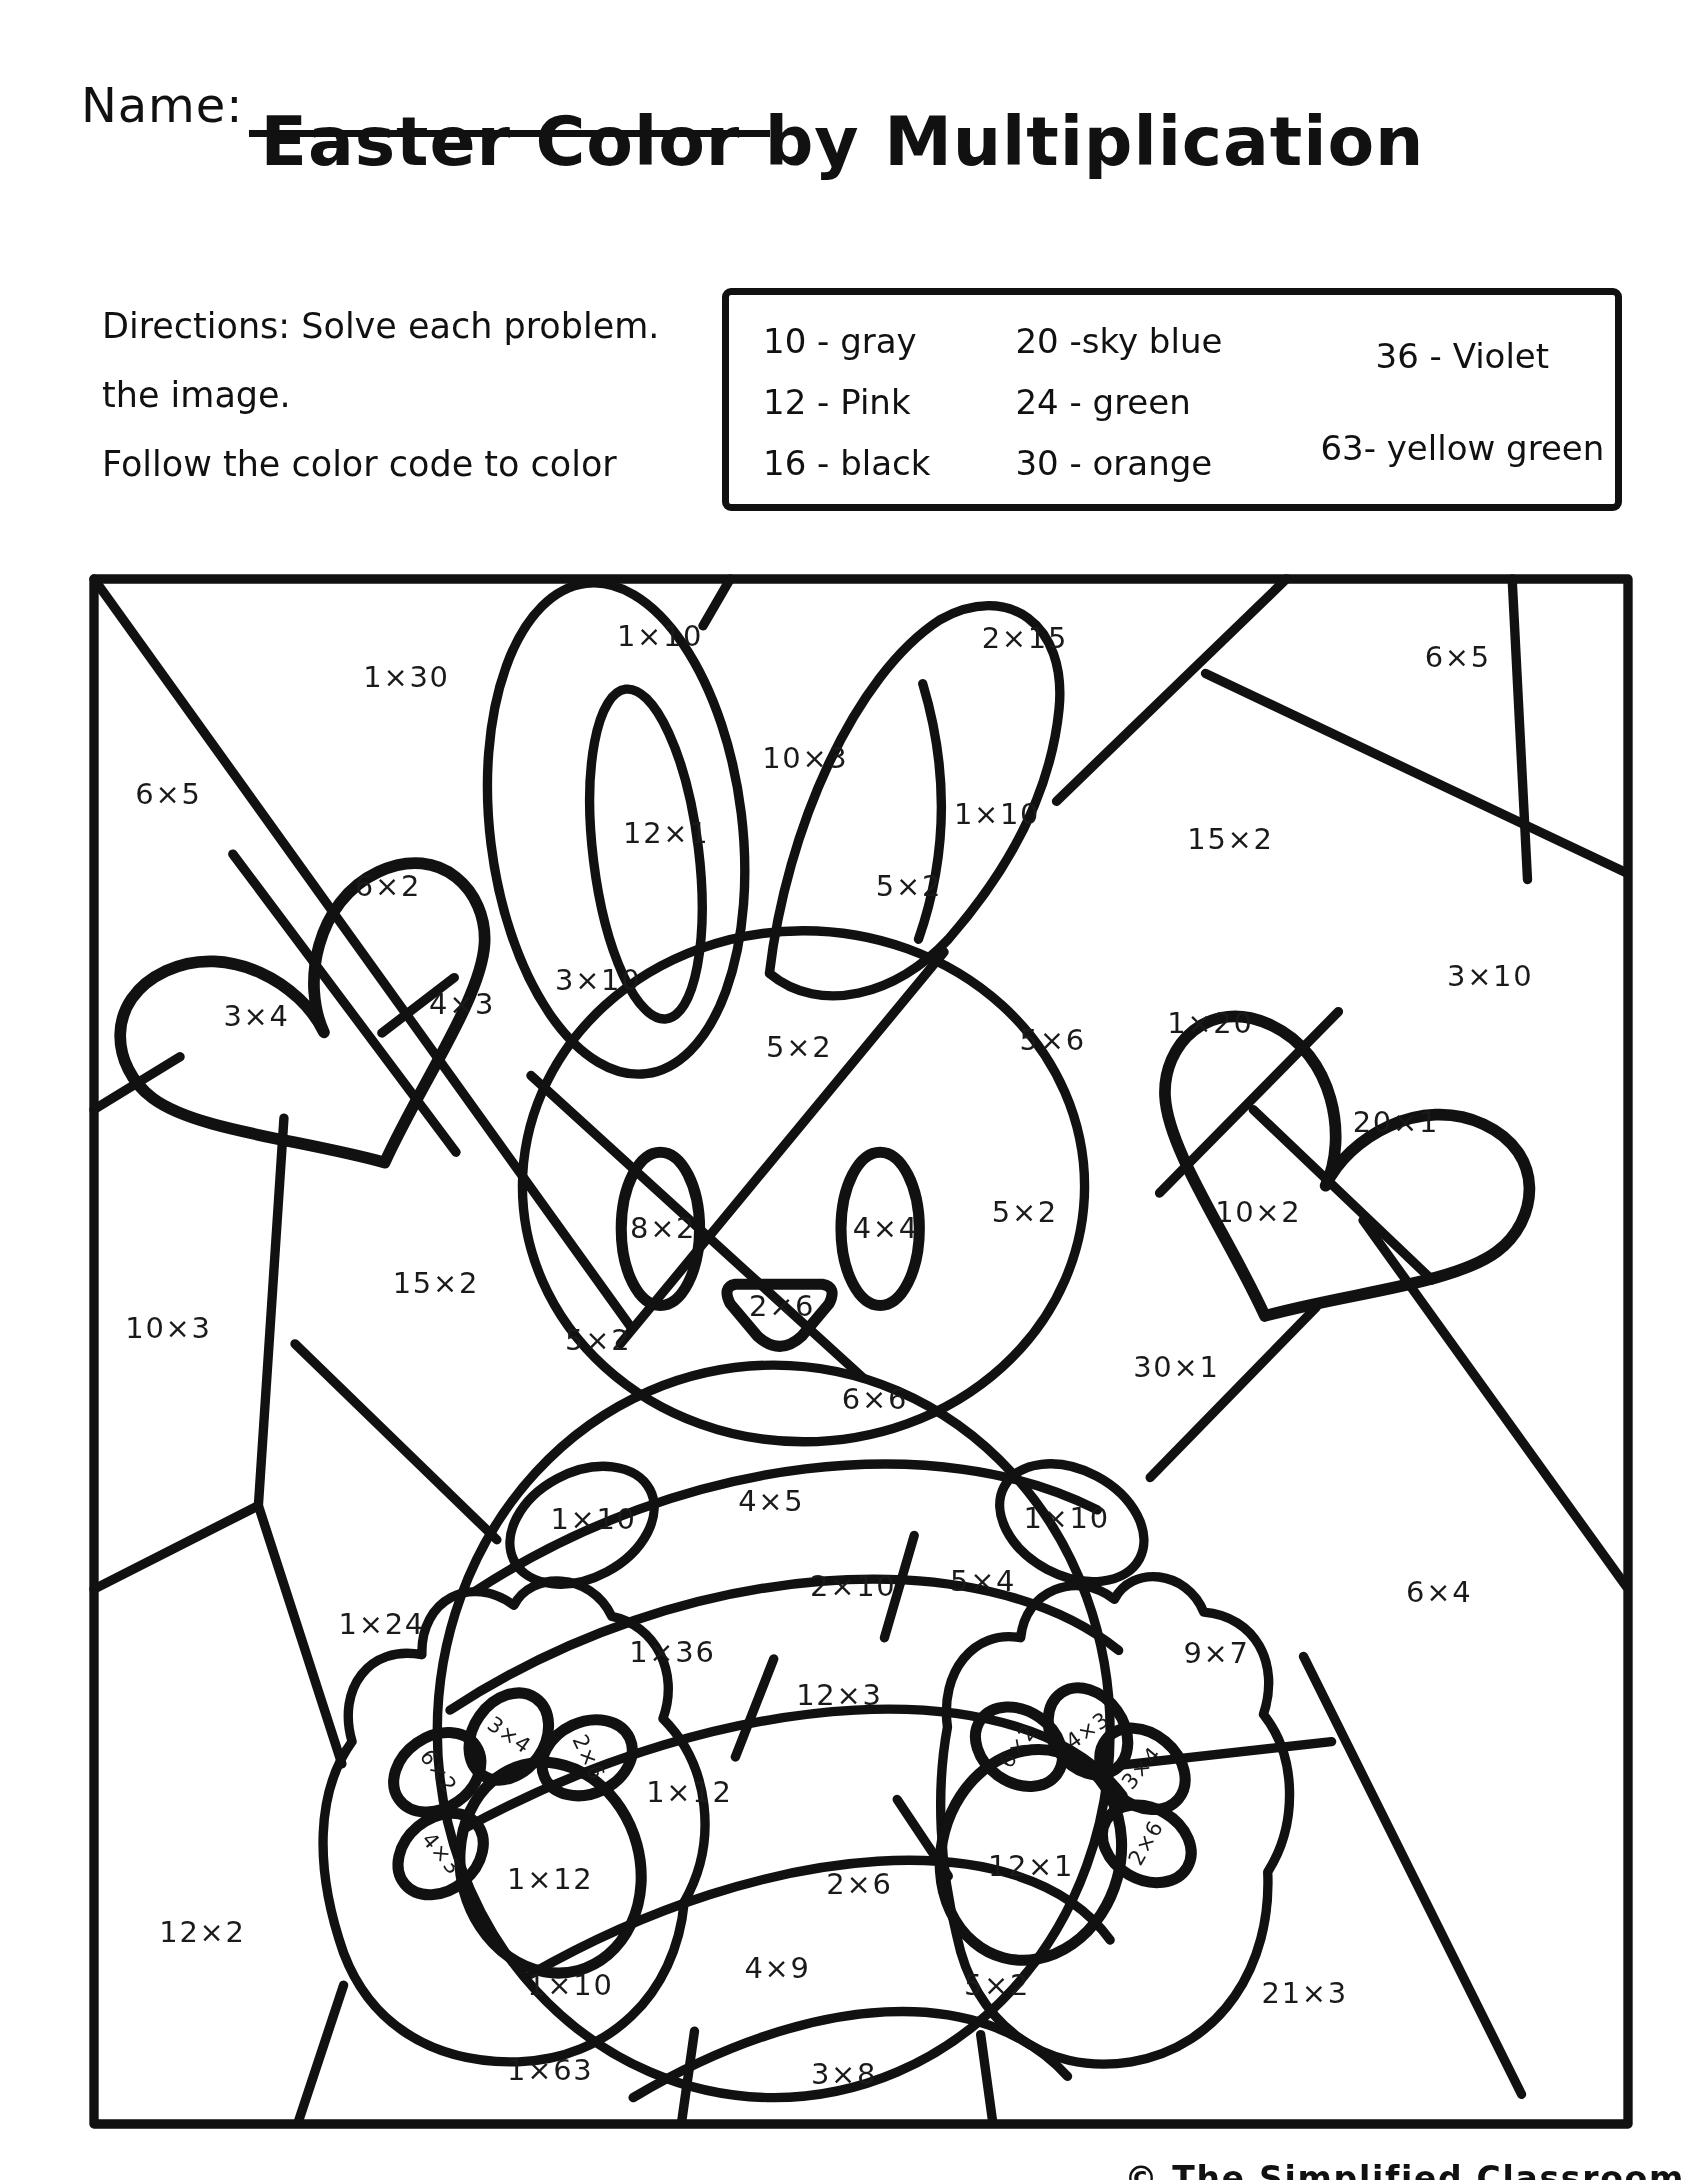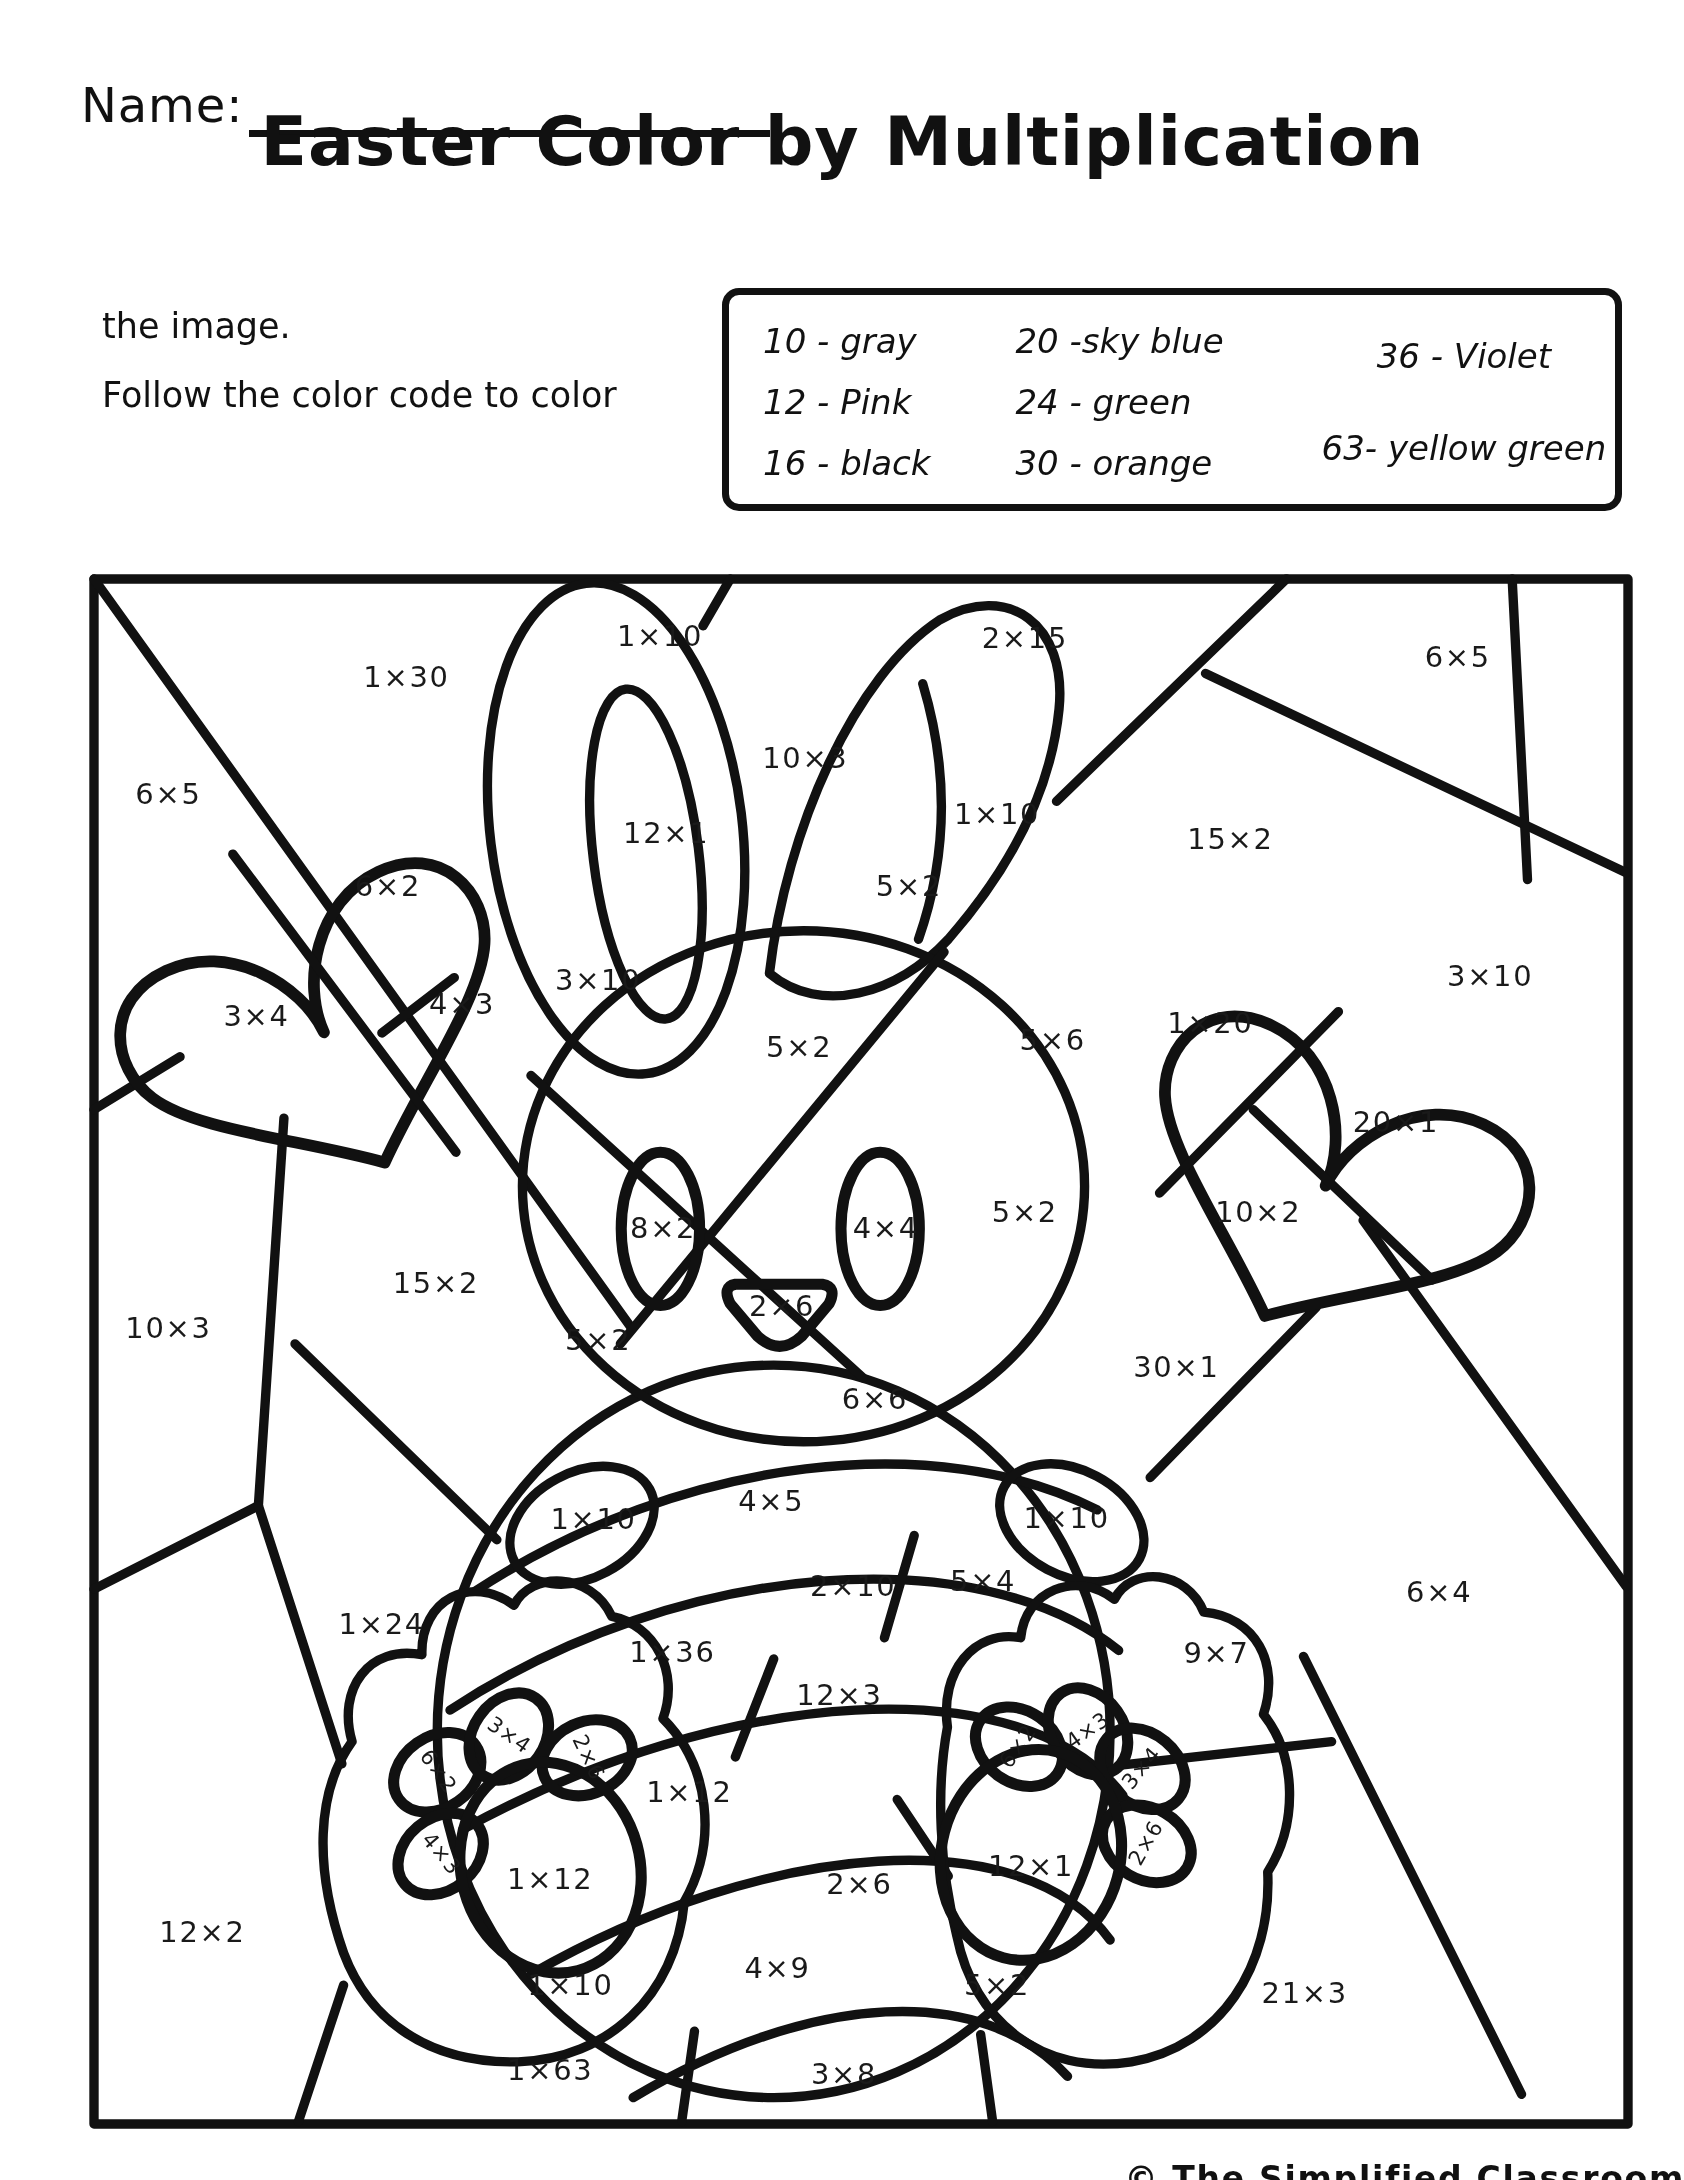--- a/index.html
+++ b/index.html
@@ -7,21 +7,21 @@
         font-family:"DejaVu Sans",sans-serif;color:#111;overflow:hidden;margin-top:36px;}
   
   #name-label{position:absolute;left:81px;top:41px;font-size:48px;font-weight:500;letter-spacing:0.9px;}
   #name-line{position:absolute;left:249px;top:94px;width:521px;height:6.8px;background:#111;}
   #page-title{position:absolute;left:0;top:66px;width:100%;text-align:center;
               font-size:68px;font-weight:800;letter-spacing:0.9px;}
   
   #directions{position:absolute;left:102px;top:256px;width:630px;font-size:35px;line-height:69px;}
   
   #code-box{position:absolute;left:722px;top:252px;width:900px;height:223px;
-            border:7.7px solid #111;border-radius:17px;box-sizing:border-box;font-style:italic;}
+            border:7.7px solid #111;border-radius:9px;box-sizing:border-box;}
   #code-grid{position:absolute;left:34px;top:15.3px;right:17px;bottom:10.2px;
              display:flex;flex-direction:row;justify-content:flex-start;gap:51px;}
   .code-col{display:flex;flex-direction:column;justify-content:space-around;}
   .code-col:nth-child(2){margin-left:34px;}
   .code-col:nth-child(3){margin-left:47px;text-align:center;}
   .code-item{font-size:34px;white-space:nowrap;}
   
   #puzzle{position:absolute;left:88px;top:537px;width:1546px;height:1557px;}
   #puzzle svg{position:absolute;left:0;top:0;width:100%;height:100%;}
   .art{stroke:#111;stroke-width:11;fill:none;stroke-linecap:round;stroke-linejoin:round;}
@@ -35,20 +35,21 @@
 </head>
 <body>
 
 <div id="page">
 
   <div id="name-label">Name:</div>
   <div id="name-line"></div>
   <div id="page-title">Easter Color by Multiplication</div>
 
   <div id="directions">
+    <div>Directions:  Solve each problem.</div>
     <div>the image.</div>
     <div>Follow the color code to color</div>
   </div>
 
   <div id="code-box">
     <div id="code-grid">
         <div class="code-col">
           <div class="code-item">10 - gray</div>
           <div class="code-item">12 - Pink</div>
           <div class="code-item">16 - black</div>

